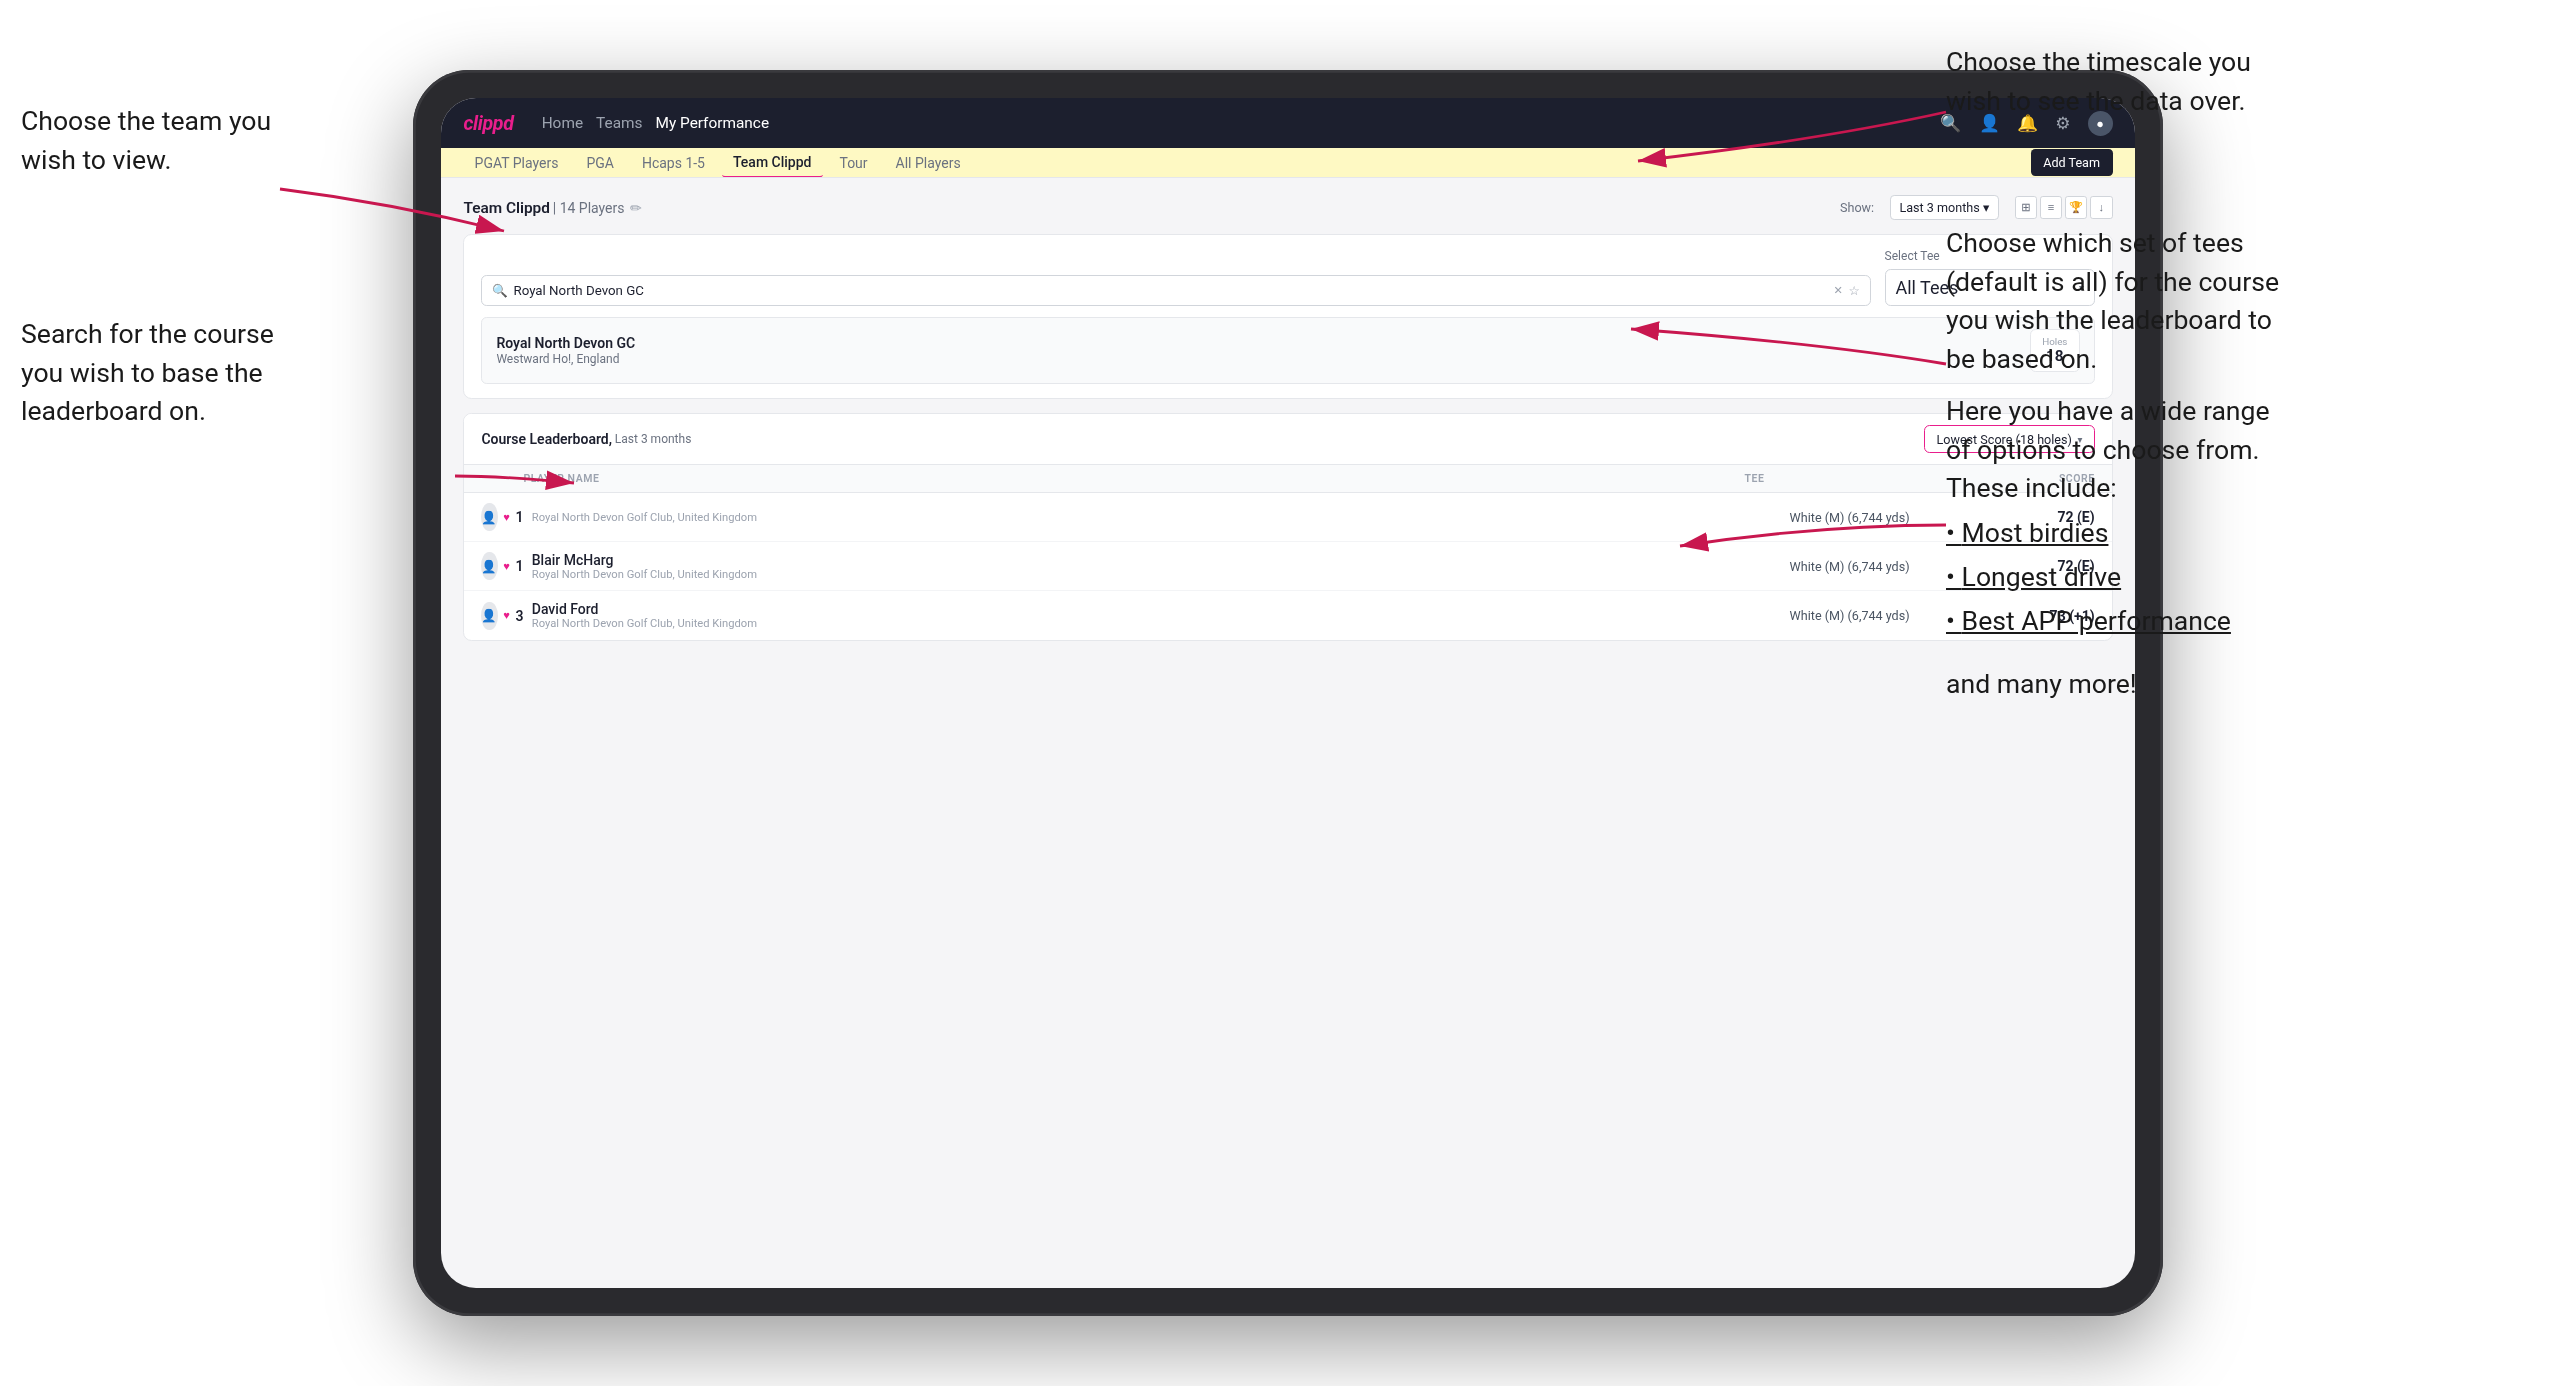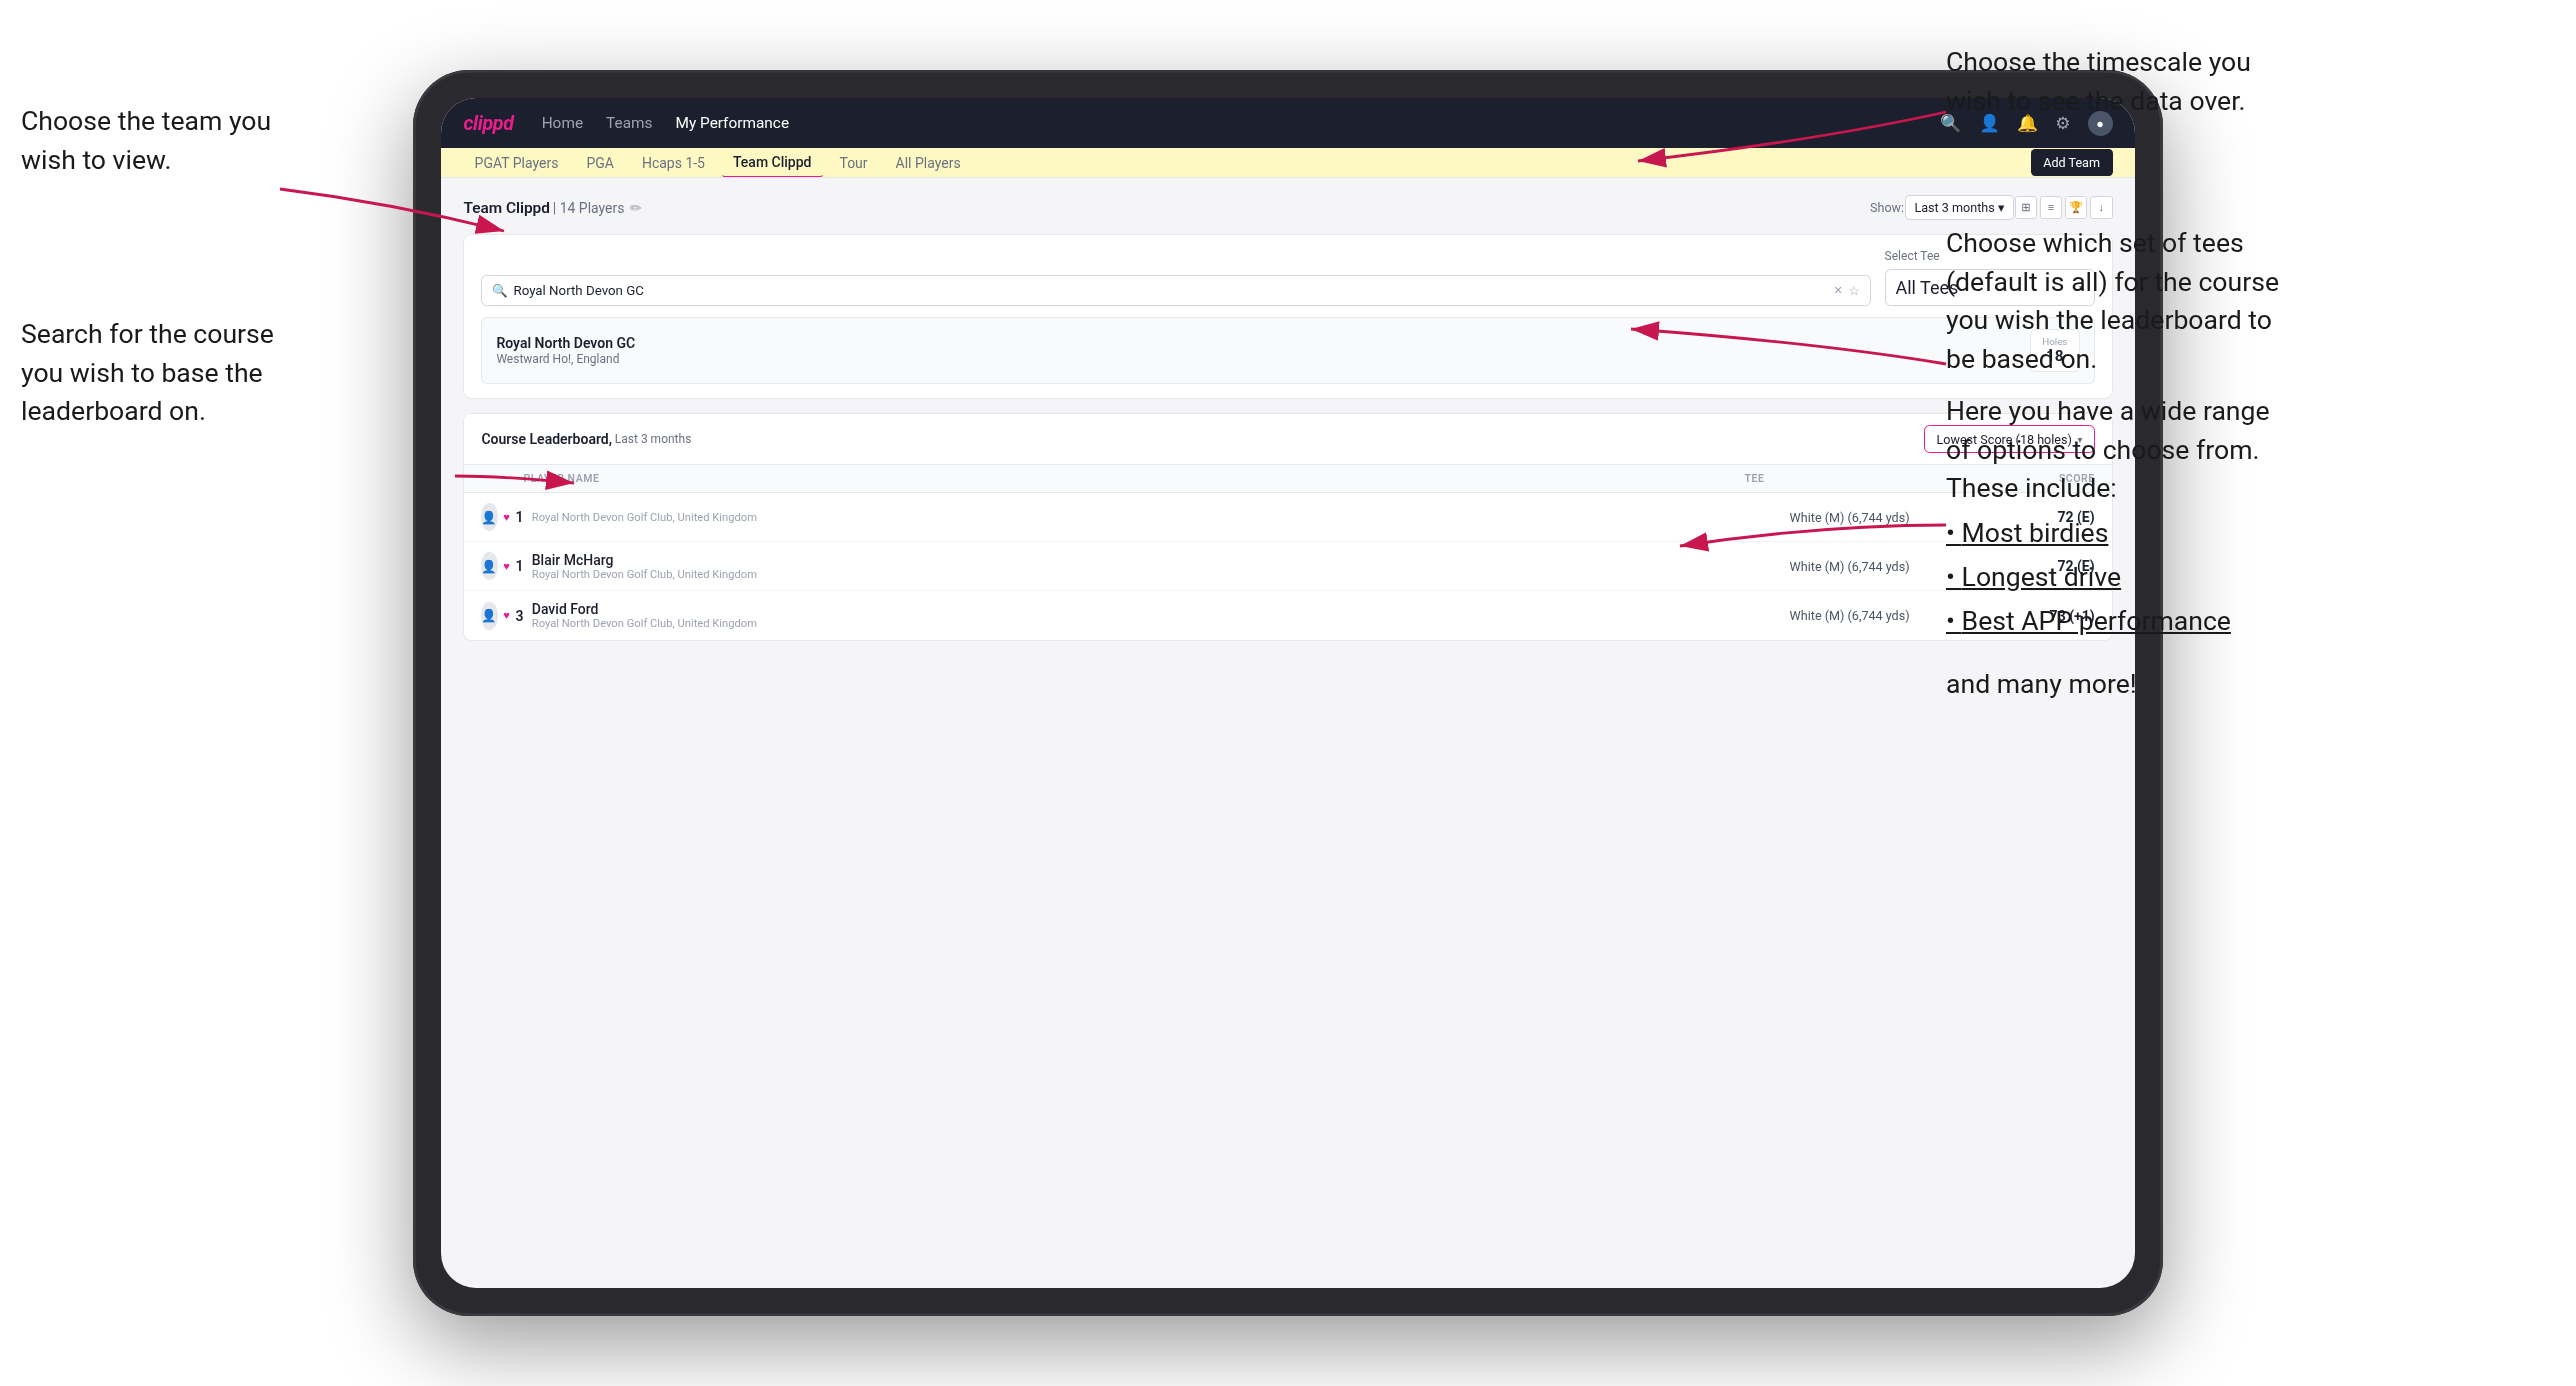--- a/index.html
+++ b/index.html
@@ -48,21 +48,21 @@
     .nav-logo {
       color: #e91e8c;
       font-size: 19.6px;
       font-weight: 700;
       letter-spacing: -0.3px;
       font-style: italic;
     }
 
     .nav-links {
       display: flex;
-      gap: 23px;
+      gap: 13px;
       flex: 1;
     }
 
     .nav-link {
       color: #9ca3af;
       font-size: 15.4px;
       text-decoration: none;
     }
 
     .nav-link.active {
@@ -158,21 +158,21 @@
       color: #9ca3af;
       font-size: 14px;
       margin-left: 5.6px;
       cursor: pointer;
     }
 
     .team-controls {
       margin-left: auto;
       display: flex;
       align-items: center;
-      gap: 1px;
+      gap: 16px;
     }
 
     .show-label {
       font-size: 12.6px;
       color: #6b7280;
     }
 
     .show-select {
       font-size: 12.6px;
       color: #1c1f2e;

